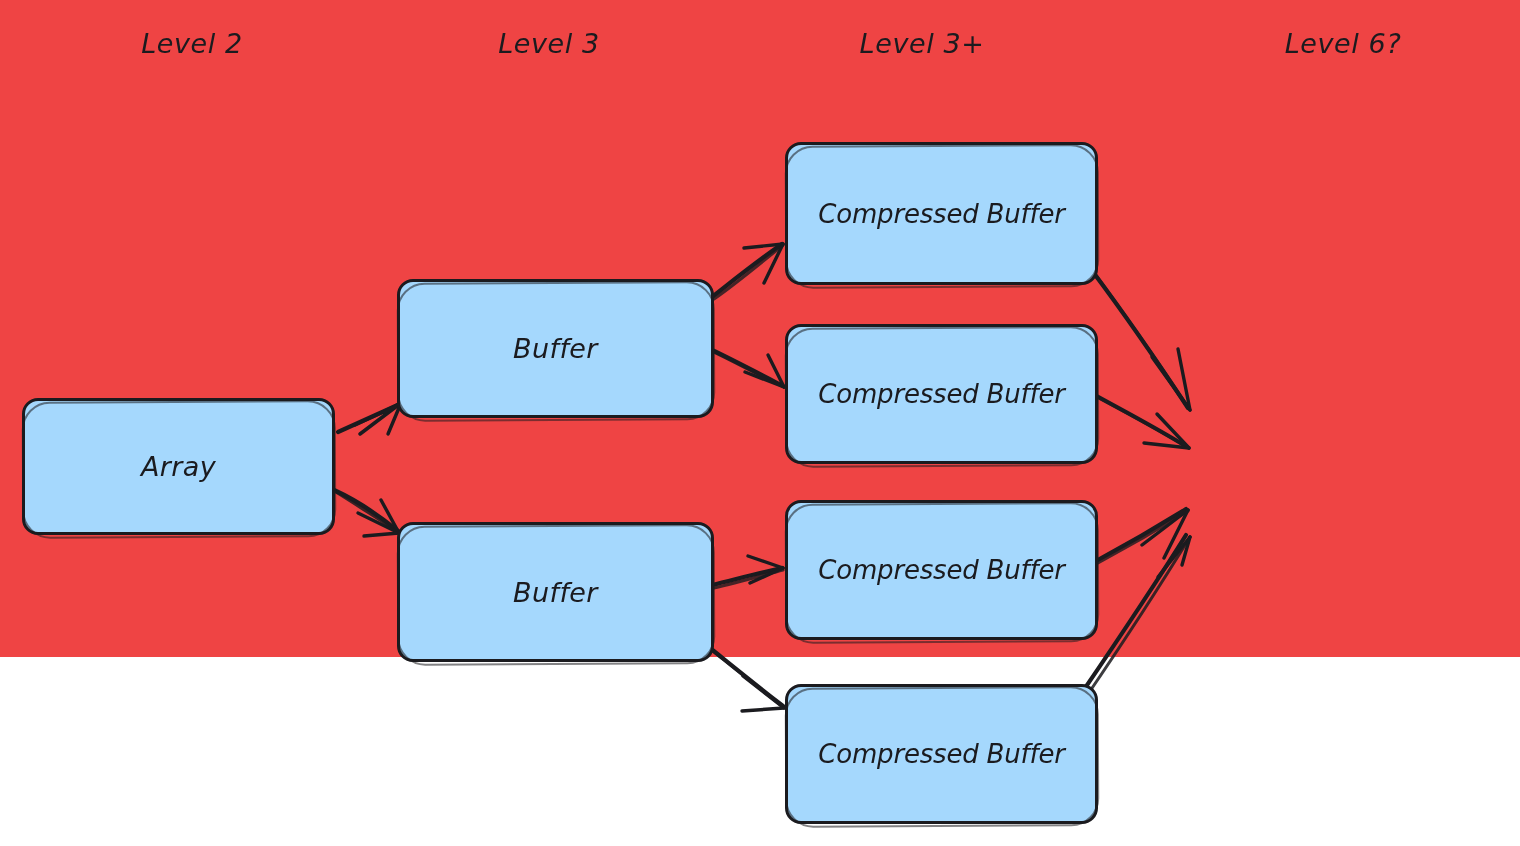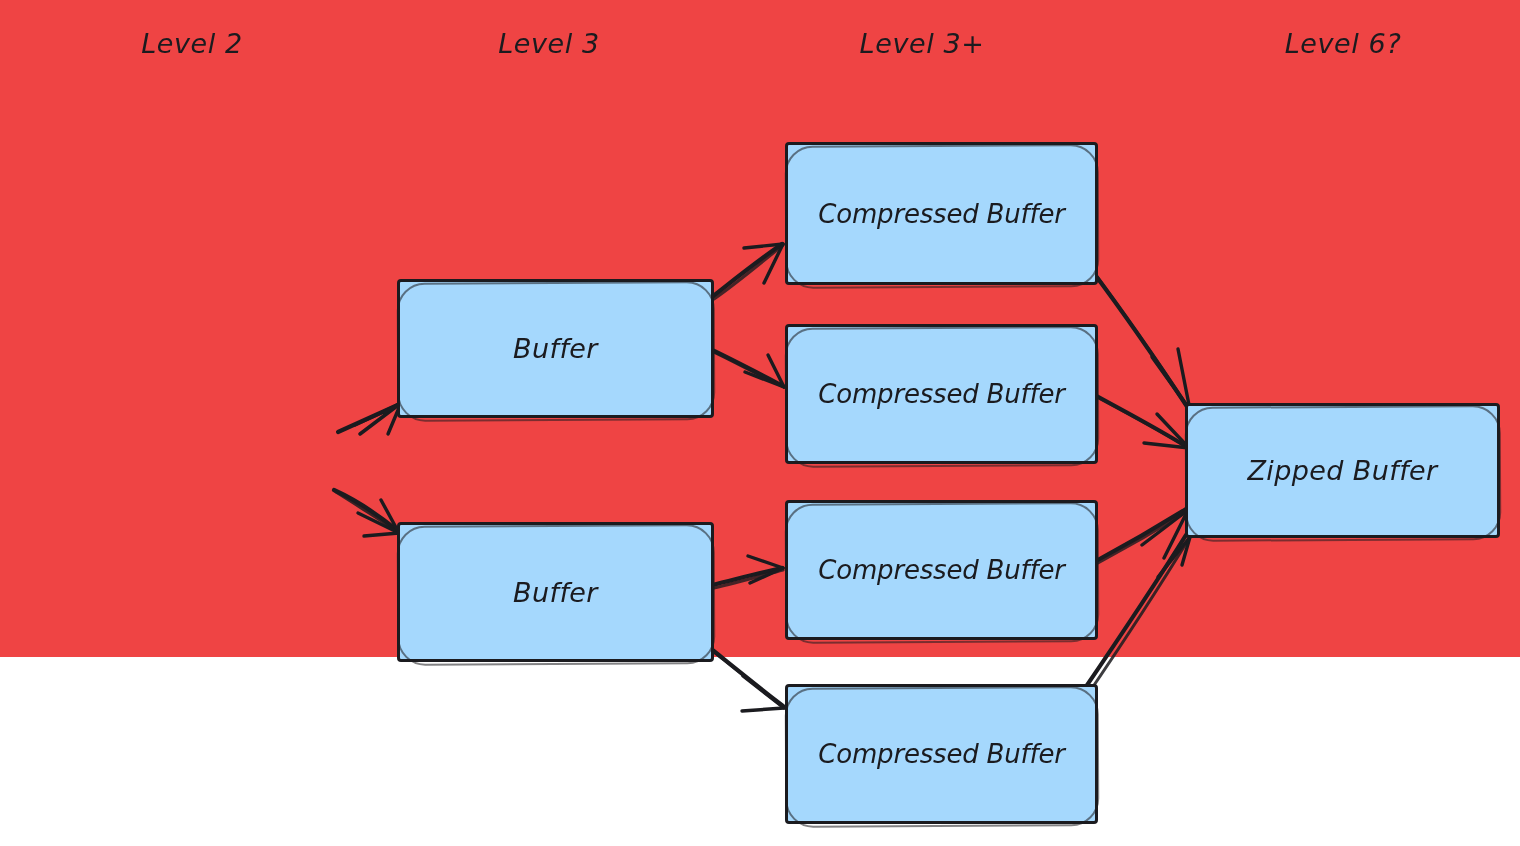--- a/index.html
+++ b/index.html
@@ -40,21 +40,21 @@
     color: #1b1b1f;
   }
   .node {
     position: absolute;
     box-sizing: border-box;
     display: flex;
     align-items: center;
     justify-content: center;
     background: #a5d8fd;
     border: 3.2px solid #1b1b1f;
-    border-radius: 4px;
+    border-radius: 16px;
     color: #1b1b1f;
     font-family: "DejaVu Sans", sans-serif;
     font-size: 27px;
     font-style: italic;
     letter-spacing: 0.4px;
     text-align: center;
     overflow: visible;
   }
   
   .node::before {
@@ -162,20 +162,23 @@
       </g>
 
     </g>
   </svg>
 
   <div class="col-header" style="left:192px; top:28px;">Level 2</div>
   <div class="col-header" style="left:527px; top:28px;margin-left:22px;">Level 3</div>
   <div class="col-header" style="left:922px; top:28px;">Level 3+</div>
   <div class="col-header" style="left:1343px; top:28px;">Level 6?</div>
 
+  <div class="node" style="left:22px; top:398px; width:313px; height:137px;">
+    <span class="node-label">Array</span>
+  </div>
 
   <div class="node" style="left:397px; top:279px; width:317px; height:139px;">
     <span class="node-label">Buffer</span>
   </div>
 
   <div class="node" style="left:397px; top:522px; width:317px; height:140px;">
     <span class="node-label">Buffer</span>
   </div>
 
   <div class="node tight" style="left:785px; top:142px; width:313px; height:143px;">
@@ -187,17 +190,14 @@
   </div>
 
   <div class="node tight" style="left:785px; top:500px; width:313px; height:140px;">
     <span class="node-label">Compressed Buffer</span>
   </div>
 
   <div class="node tight" style="left:785px; top:684px; width:313px; height:140px;">
     <span class="node-label">Compressed Buffer</span>
   </div>
 
-  <div class="node" style="left:1185px; top:403px; width:315px; height:135px;">
-    <span class="node-label">Zipped Buffer</span>
-  </div>
 
 </div>
 
 </body></html>

